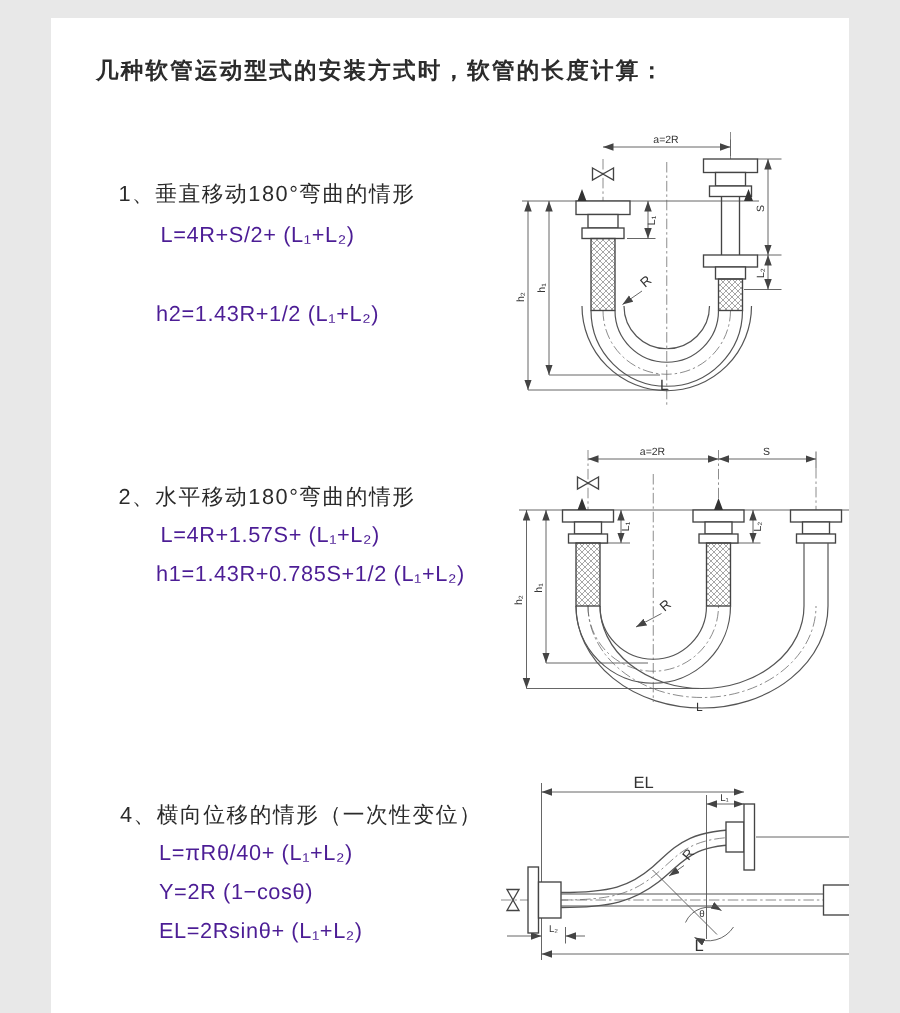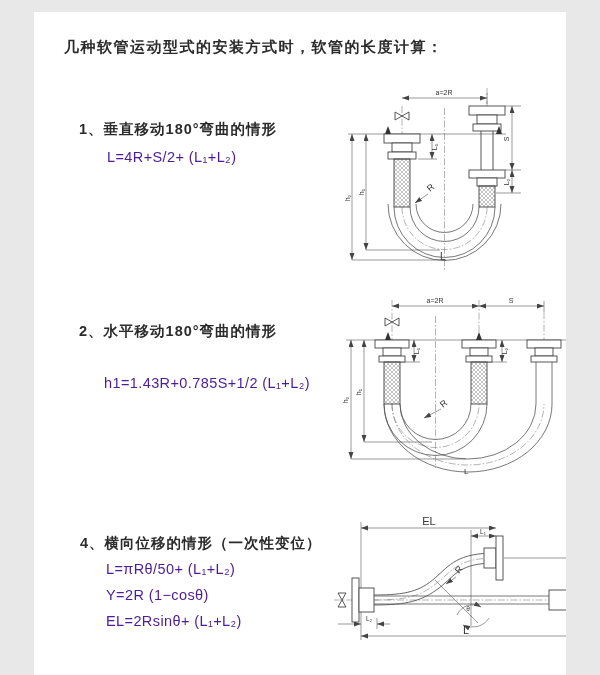--- a/index.html
+++ b/index.html
@@ -3,34 +3,35 @@
 <meta charset="utf-8">
 <style>
   html,body{margin:0;padding:0;background:#e8e8e8;}
   .page{
     position:relative;width:532px;height:675px;background:#ffffff;
     font-family:"Liberation Sans","DejaVu Sans",sans-serif;color:#2b2b2b;
     overflow:hidden;margin:12px auto;
   }
   .abs{position:absolute;white-space:nowrap;}
   .doc-title{font-size:15px;font-weight:bold;letter-spacing:1.5px;}
-  .heading{font-size:14.5px;font-weight:bold;letter-spacing:1px;}
+  .heading{font-size:14.5px;font-weight:normal;letter-spacing:1px;}
   .formula{font-size:14.5px;letter-spacing:0.4px;color:#4c1d95;}
   svg.diag{position:absolute;overflow:visible;}
   svg text{font-family:"Liberation Sans","DejaVu Sans",sans-serif;fill:#333;}
 </style>
 </head>
 <body>
 
 <div class="page">
 
   <div class="abs doc-title" style="left:30px;top:26px">几种软管运动型式的安装方式时，软管的长度计算：</div>
 
   <div class="abs heading" style="left:45px;top:108px">1、垂直移动180°弯曲的情形</div>
   <div class="abs formula" style="left:73px;top:137px">L=4R+S/2+ (L₁+L₂)</div>
+  <div class="abs formula" style="left:70px;top:190px">h2=1.43R+1/2 (L₁+L₂)</div>
 
   <svg class="diag" style="left:310px;top:70px" width="290" height="195" viewBox="0 0 290 195">
     <defs>
       <pattern id="p1" width="4" height="4" patternUnits="userSpaceOnUse">
         <path d="M0,0 L4,4 M4,0 L0,4" stroke="#8a8a8a" stroke-width="0.5"></path>
       </pattern>
       <marker id="ar1" markerWidth="9" markerHeight="6" refX="7" refY="2.5" orient="auto-start-reverse" markerUnits="userSpaceOnUse">
         <path d="M0,0 L7,2.5 L0,5 z" fill="#444"></path>
       </marker>
     </defs>
@@ -95,20 +96,21 @@
       <text x="165" y="57" text-anchor="middle" transform="rotate(-90 165 57)">S</text>
       <text x="165" y="100" text-anchor="middle" transform="rotate(-90 165 100)">L₂</text>
       <text x="19.5" y="110" text-anchor="middle" transform="rotate(-90 19.5 110)">h₁</text>
       <text x="5.5" y="116" text-anchor="middle" transform="rotate(-90 5.5 116)">h₂</text>
       <text x="86" y="110" font-size="9" transform="rotate(-40 86 110)">R</text>
       <text x="96" y="178" font-size="10">L</text>
     </g>
   </svg>
 
   <div class="abs heading" style="left:45px;top:310px">2、水平移动180°弯曲的情形</div>
+  <div class="abs formula" style="left:73px;top:337px">L=4R+1.57S+ (L₁+L₂)</div>
   <div class="abs formula" style="left:70px;top:363px">h1=1.43R+0.785S+1/2 (L₁+L₂)</div>
 
   <svg class="diag" style="left:310px;top:280px" width="290" height="185" viewBox="0 0 290 185">
     <defs>
       <pattern id="p2" width="4" height="4" patternUnits="userSpaceOnUse">
         <path d="M0,0 L4,4 M4,0 L0,4" stroke="#8a8a8a" stroke-width="0.5"></path>
       </pattern>
       <marker id="ar2" markerWidth="9" markerHeight="6" refX="7" refY="2.5" orient="auto-start-reverse" markerUnits="userSpaceOnUse">
         <path d="M0,0 L7,2.5 L0,5 z" fill="#444"></path>
       </marker>
@@ -174,21 +176,21 @@
       <text x="75" y="59" text-anchor="middle" transform="rotate(-90 75 59)">L₁</text>
       <text x="163" y="59" text-anchor="middle" transform="rotate(-90 163 59)">L₂</text>
       <text x="17" y="100" text-anchor="middle" transform="rotate(-90 17 100)">h₁</text>
       <text x="4" y="108" text-anchor="middle" transform="rotate(-90 4 108)">h₂</text>
       <text x="99" y="116" font-size="9" transform="rotate(-40 99 116)">R</text>
       <text x="120" y="182" font-size="8">L</text>
     </g>
   </svg>
 
   <div class="abs heading" style="left:46px;top:522px">4、横向位移的情形（一次性变位）</div>
-  <div class="abs formula" style="left:72px;top:549px">L=πRθ/50+ (L₁+L₂)</div>
+  <div class="abs formula" style="left:72px;top:549px">L=πRθ/40+ (L₁+L₂)</div>
   <div class="abs formula" style="left:72px;top:575px">Y=2R (1−cosθ)</div>
   <div class="abs formula" style="left:72px;top:601px">EL=2Rsinθ+ (L₁+L₂)</div>
 
   <svg class="diag" style="left:298px;top:496px" width="302" height="148" viewBox="0 0 302 148">
     <defs>
       <marker id="ar3" markerWidth="9" markerHeight="6" refX="7" refY="2.5" orient="auto-start-reverse" markerUnits="userSpaceOnUse">
         <path d="M0,0 L7,2.5 L0,5 z" fill="#444"></path>
       </marker>
     </defs>
 

